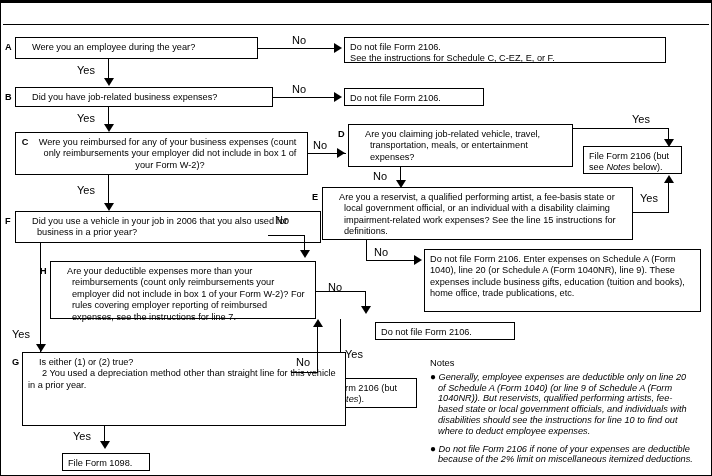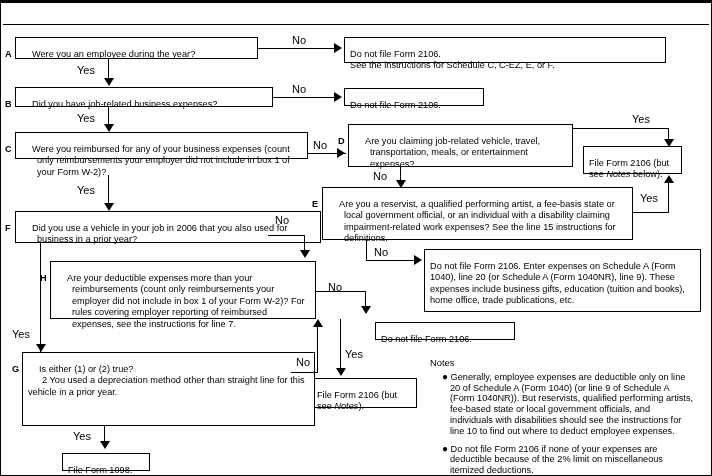--- a/index.html
+++ b/index.html
@@ -25,42 +25,42 @@
 
   
   .box{
     position:absolute;
     border:1px solid #000;
     background:#fff;
     box-sizing:border-box;
     font-size:9.2px;
     line-height:11.4px;
     color:#000;
-    padding:11px 4px 3px 5px;
+    padding:4px 4px 3px 5px;
   }
   .box .lbl{font-weight:bold;display:inline-block;width:11px;}
   .hang{padding-left:15px;text-indent:-15px;}
   .ind{display:block;text-indent:14px;}
   .ital{font-style:italic;}
 
   
   .h-line{position:absolute;height:1px;background:#000;}
   .v-line{position:absolute;width:1px;background:#000;}
   .lbl-yn{
     position:absolute;font-size:11px;color:#000;white-space:nowrap;
     font-family:"Liberation Sans", sans-serif;
   }
   .arr-d{position:absolute;width:0;height:0;border-left:5px solid transparent;border-right:5px solid transparent;border-top:8px solid #000;}
   .arr-u{position:absolute;width:0;height:0;border-left:5px solid transparent;border-right:5px solid transparent;border-bottom:8px solid #000;}
   .arr-r{position:absolute;width:0;height:0;border-top:5px solid transparent;border-bottom:5px solid transparent;border-left:8px solid #000;}
 
   
   .notes{position:absolute;font-size:9.2px;line-height:10.8px;color:#000;}
   .notes h4{margin:0 0 3px 0;font-size:9.4px;font-weight:normal;}
-  .notes p{margin:0 0 7px 12px;padding-left:8px;text-indent:-8px;}
+  .notes p{margin:0 0 7px 0;padding-left:8px;text-indent:-8px;font-style:italic;}
   .bullet{font-size:10px;}
 </style>
 </head>
 <body>
 
 <div id="page">
 
   <div class="frame-top"></div>
   <div class="frame-left"></div>
   <div class="frame-right"></div>
@@ -97,21 +97,21 @@
   <div class="lbl-yn" style="left:292px;top:83px;">No</div>
 
   <div class="box" style="left:344px;top:88px;width:140px;height:18px;">
     <div>Do not file Form 2106.</div>
   </div>
 
   <div class="v-line" style="left:108px;top:107px;width:1.2px;height:21px;"></div>
   <div class="arr-d" style="left:104px;top:124px;"></div>
   <div class="lbl-yn" style="left:77px;top:112px;">Yes</div>
 
-  <div class="box" style="left:15px;top:132px;width:293px;height:27px;">
+  <div class="box" style="left:15px;top:132px;width:293px;height:43px;text-align:center;">
     <div class="hang" style="padding-left:16px;text-indent:-16px;">
       <span class="lbl">C</span><span>Were you reimbursed for any of your business expenses (count only reimbursements your employer did not include in box 1 of your Form W-2)?</span>
     </div>
   </div>
 
   <div class="h-line" style="left:308px;top:153px;width:38px;"></div>
   <div class="arr-r" style="left:337px;top:148px;"></div>
   <div class="lbl-yn" style="left:313px;top:139px;">No</div>
 
   <div class="v-line" style="left:108px;top:175px;width:1.2px;height:33px;"></div>
@@ -194,21 +194,21 @@
   <div class="arr-d" style="left:336px;top:368px;"></div>
   <div class="lbl-yn" style="left:345px;top:348px;">Yes</div>
 
   <div class="box" style="left:311px;top:378px;width:106px;height:30px;">
     <div>File Form 2106 (but</div>
     <div>
       <span>see </span><span class="ital">Notes</span><span>).</span>
     </div>
   </div>
 
-  <div class="box" style="left:22px;top:352px;width:293px;height:74px;">
+  <div class="box" style="left:22px;top:352px;width:324px;height:74px;">
     <div class="hang" style="padding-left:16px;text-indent:-16px;">
       <span class="lbl">G</span><span>Is either (1) or (2) true?</span>
     </div>
     <div class="ind">2 You used a depreciation method other than straight line for this vehicle in a prior year.</div>
   </div>
 
   <div class="h-line" style="left:291px;top:372px;width:27px;"></div>
   <div class="v-line" style="left:317px;top:327px;width:1.2px;height:45px;"></div>
   <div class="arr-u" style="left:313px;top:319px;"></div>
   <div class="lbl-yn" style="left:296px;top:356px;">No</div>

